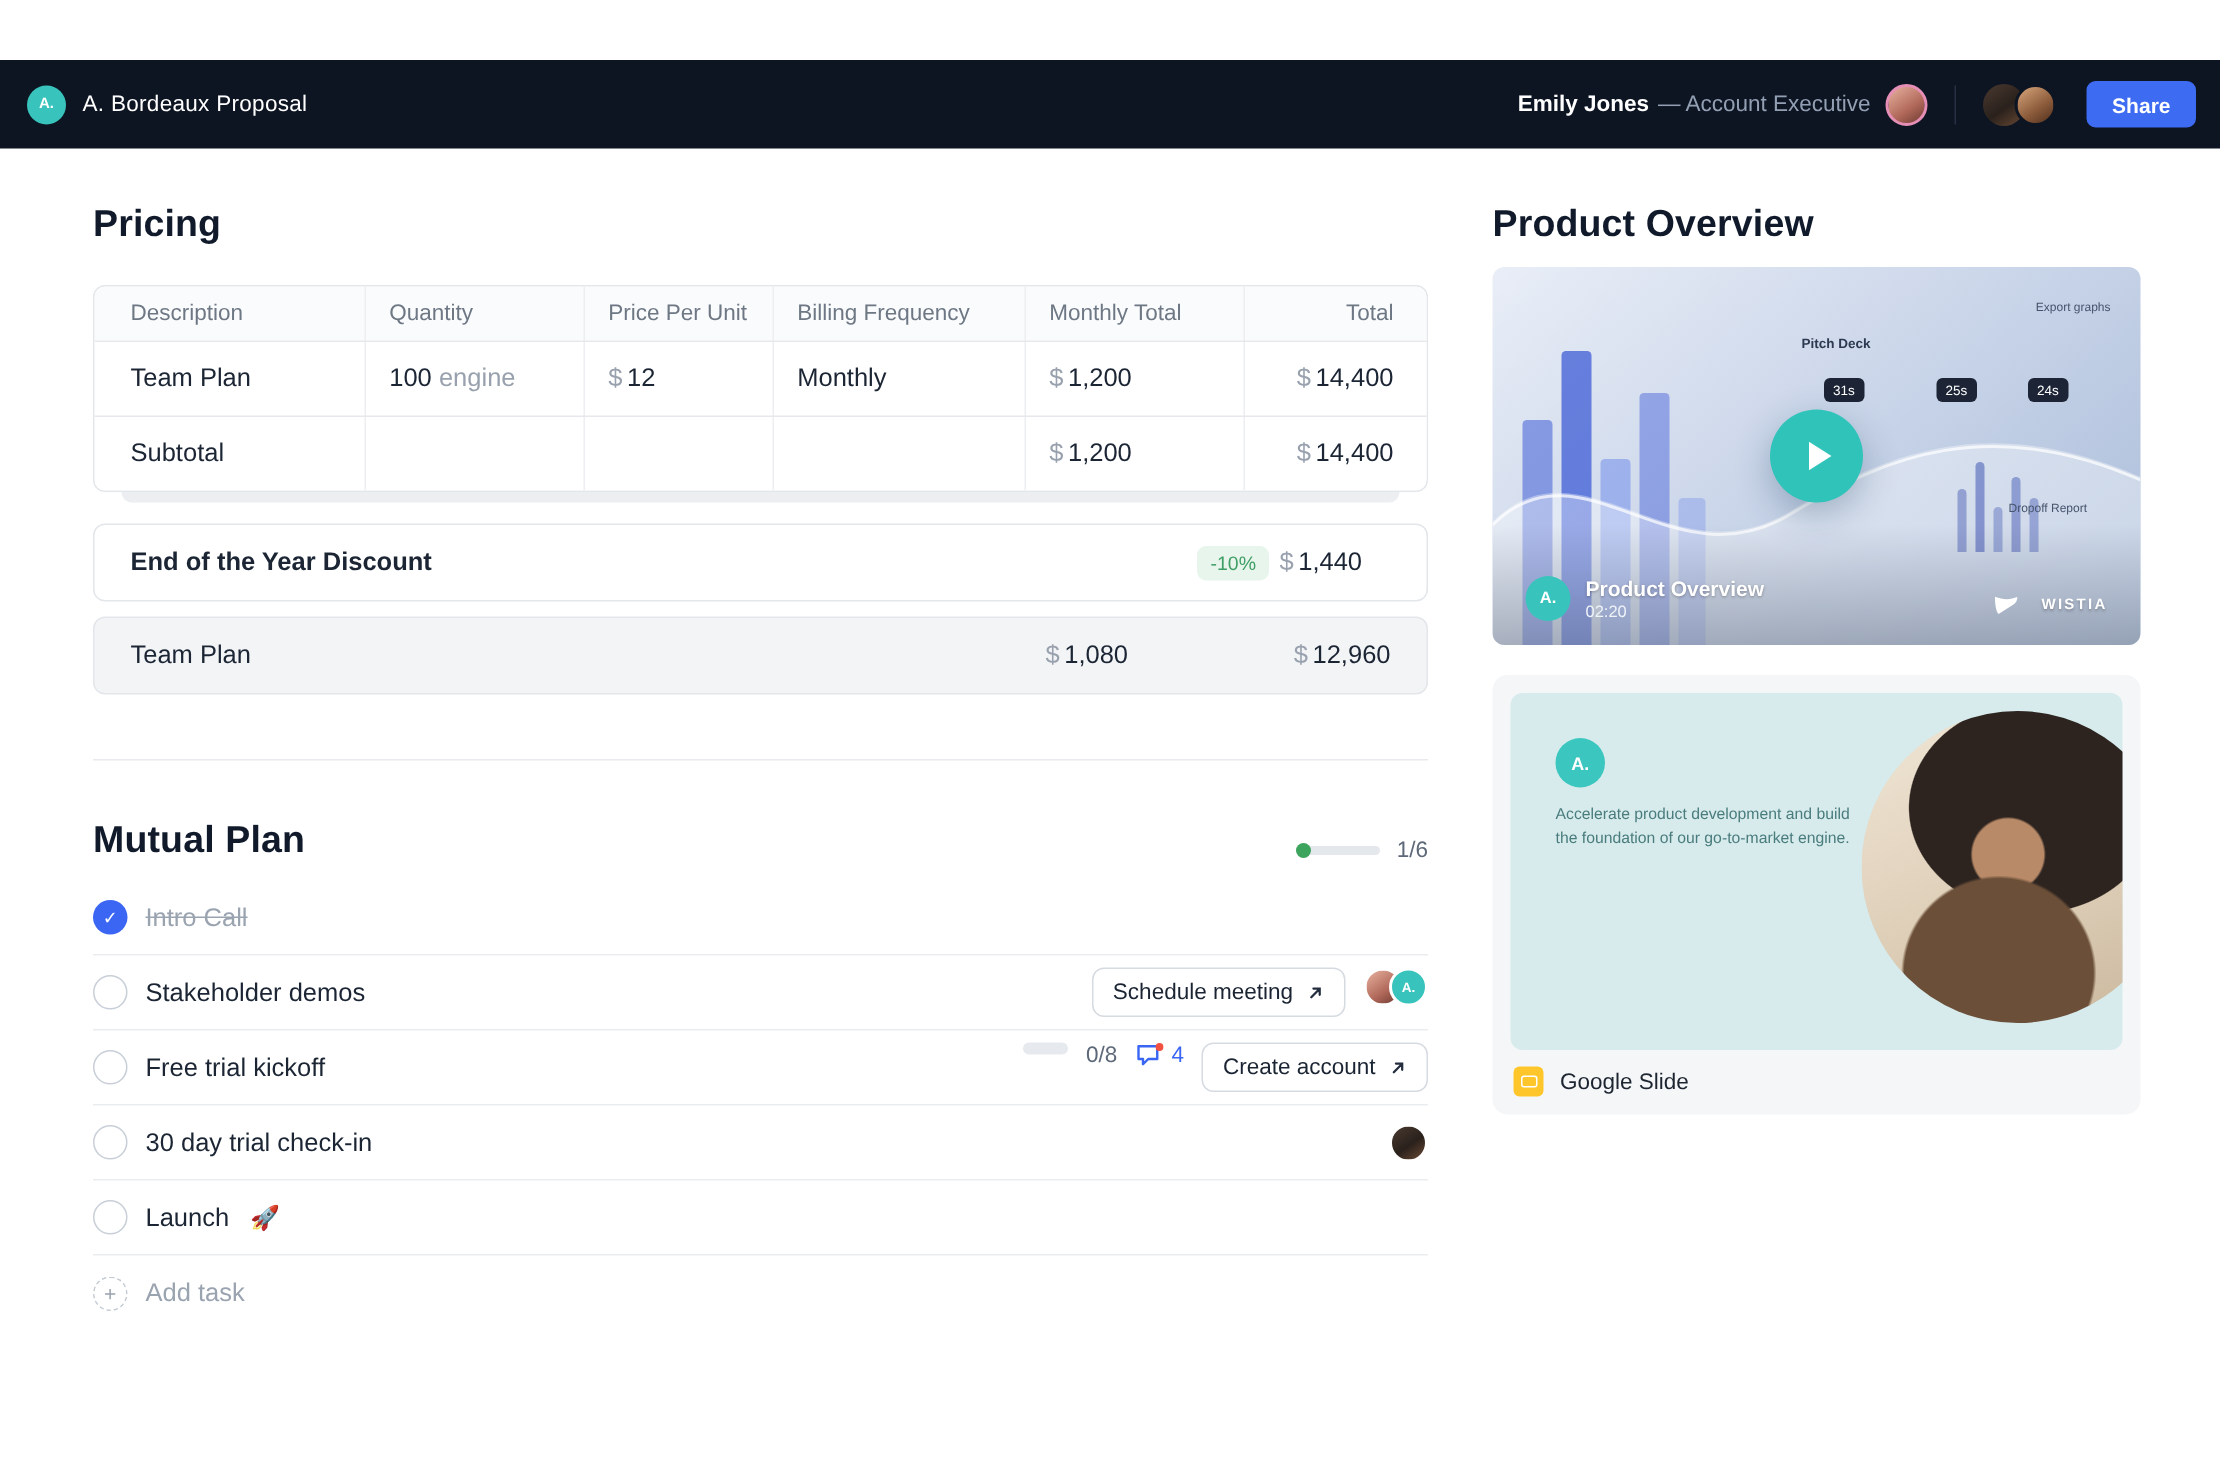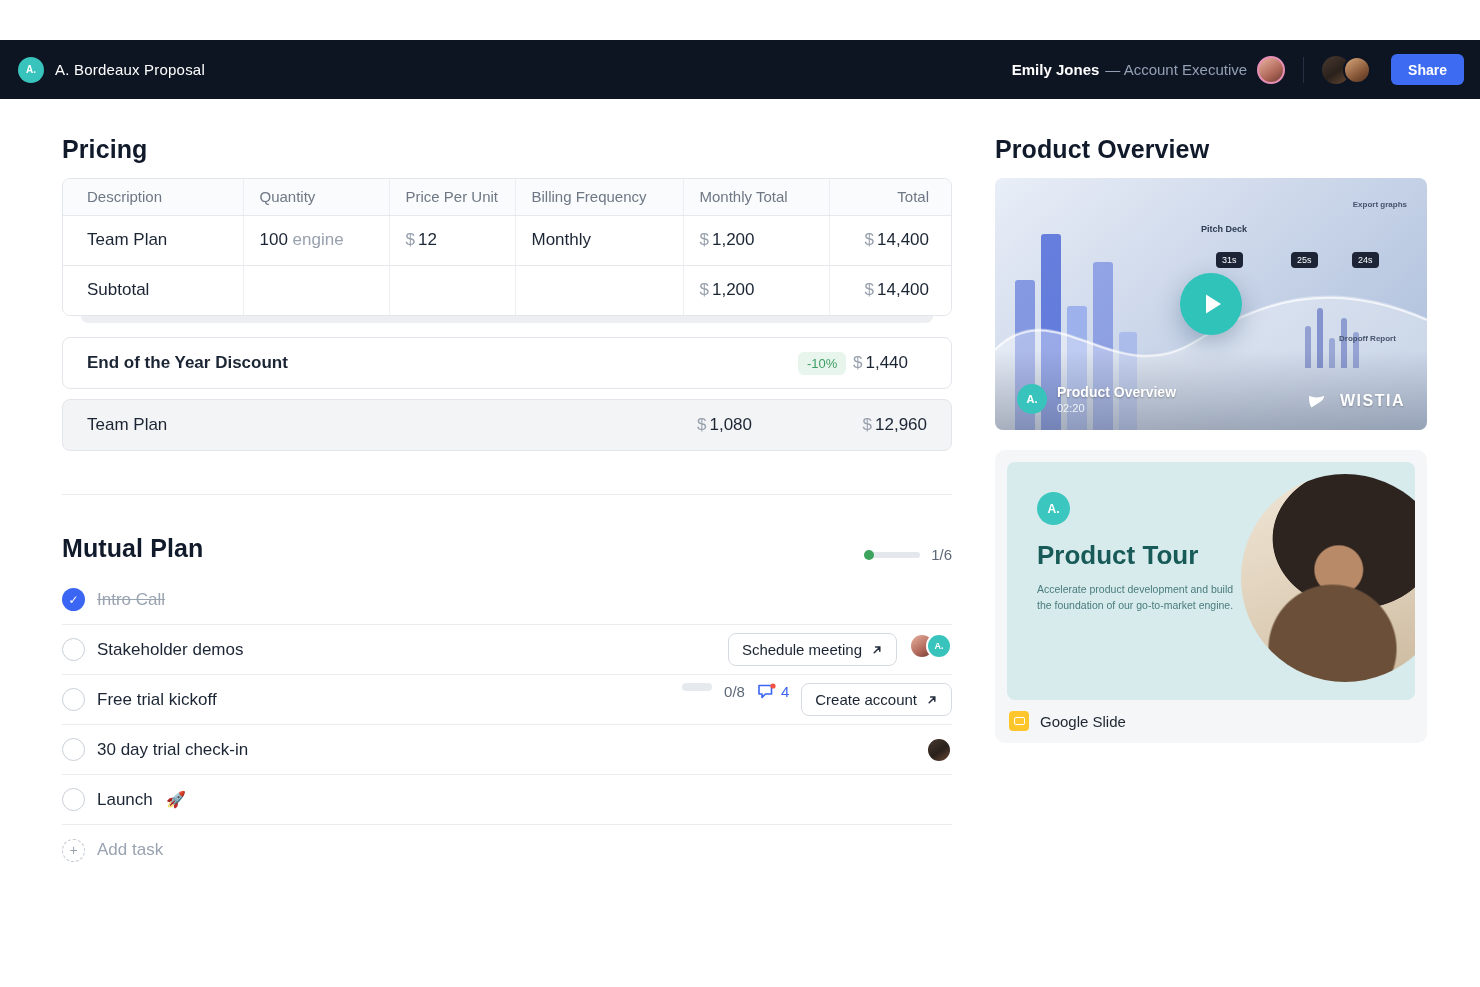--- a/index.html
+++ b/index.html
@@ -26,21 +26,21 @@
 .av-pair{display:flex}
 .av-pair .avatar+.avatar{margin-left:-7px;border:2px solid #0d1422}
 .share-btn{height:31px;padding:0 17px;margin-left:10px;background:#3d6bf2;border:none;border-radius:6px;color:#fff;font-size:14px;font-weight:600;font-family:inherit;cursor:pointer}
 
 
 .left-col{position:absolute;left:62px;top:135px;width:890px}
 .right-col{position:absolute;left:995px;top:135px;width:432px}
 .section-title{font-size:25px;font-weight:700;color:#101a2b;letter-spacing:.1px}
 
 
-.table-wrap{margin-top:14px;border:1px solid #e3e6ea;border-radius:8px;overflow:hidden;background:#fff}
+.table-wrap{margin-top:26px;border:1px solid #e3e6ea;border-radius:8px;overflow:hidden;background:#fff}
 table{width:100%;border-collapse:collapse;table-layout:fixed}
 th{height:36px;background:#fafbfc;font-size:15px;font-weight:400;color:#6e7885;text-align:left;padding:0 16px;border-bottom:1px solid #e6e8ec;border-right:1px solid #eceef1}
 td{height:50px;font-size:17px;color:#1b2534;padding:0 16px;border-right:1px solid #eceef1;border-bottom:1px solid #e6e8ec;background:#fff}
 th:first-child,td:first-child{padding-left:24px}
 th:last-child,td:last-child{text-align:right;border-right:none;padding-right:24px}
 tbody tr:last-child td{border-bottom:none}
 .muted{color:#98a1ad}
 .cur{color:#98a1ad;margin-right:3px}
 .strip{width:852px;height:7px;margin:0 auto;background:#eceef1;border-radius:0 0 7px 7px}
 
@@ -83,28 +83,28 @@
 .mini-count{font-size:15px;color:#5d6878}
 .comment{display:flex;align-items:center;gap:5px;color:#3a66f3;font-size:15px;cursor:pointer}
 
 
 .video{position:relative;margin-top:14px;width:432px;height:252px;border-radius:8px;overflow:hidden;background:linear-gradient(140deg,#e9eef7 0%,#ccd7ea 45%,#a9bcd9 100%);cursor:pointer}
 .v-bar{position:absolute;bottom:0;border-radius:3px 3px 0 0}
 .v-wave{position:absolute;left:0;top:0}
 .v-shade{position:absolute;left:0;right:0;bottom:0;height:80px;background:linear-gradient(180deg,rgba(20,32,54,0) 0%,rgba(20,32,54,.28) 100%)}
 .chip{position:absolute;background:#1c2436;color:#fff;font-size:9px;padding:3px 6px;border-radius:4px}
 .v-text{position:absolute;font-size:9px;color:#2c3950;font-weight:600}
-.v-text.small{font-size:8px;font-weight:700;color:#45536d}
+.v-text.small{font-size:8px;font-weight:400;color:#45536d}
 .play{position:absolute;left:50%;top:50%;transform:translate(-50%,-50%);width:62px;height:62px;border-radius:50%;background:#2fc3ba;display:flex;align-items:center;justify-content:center;box-shadow:0 8px 24px rgba(20,60,90,.3);cursor:pointer}
 .play svg{margin-left:4px}
 .v-caption{position:absolute;left:22px;bottom:16px;display:flex;align-items:center;gap:10px}
 .v-cap-avatar{width:30px;height:30px;border-radius:50%;background:#38c4bc;color:#fff;font-weight:700;font-size:11px;display:flex;align-items:center;justify-content:center}
 .v-cap-title{color:#fff;font-size:14px;font-weight:700;text-shadow:0 1px 2px rgba(0,0,0,.3)}
 .v-cap-dur{color:#eef3f8;font-size:11px;margin-top:2px}
-.wistia{position:absolute;right:22px;bottom:20px;display:flex;align-items:center;gap:16px;color:#fff;font-weight:700;font-size:16px;letter-spacing:1.5px;text-shadow:0 1px 2px rgba(0,0,0,.25)}
+.wistia{position:absolute;right:22px;bottom:20px;display:flex;align-items:center;gap:16px;color:#fff;font-weight:700;font-size:10px;letter-spacing:1.5px;text-shadow:0 1px 2px rgba(0,0,0,.25)}
 
 
 .tour-outer{margin-top:20px;background:#f5f6f8;border-radius:10px;padding:12px}
 .tour-card{position:relative;height:238px;border-radius:8px;background:#d7ebec;overflow:hidden;padding:30px 0 0 30px}
 .tour-avatar{width:33px;height:33px;border-radius:50%;background:#3bc7bf;color:#fff;font-size:12px;font-weight:700;display:flex;align-items:center;justify-content:center}
 .tour-title{margin-top:15px;font-size:26px;font-weight:700;color:#175a57}
 .tour-sub{margin-top:10px;width:200px;font-size:10.5px;line-height:1.55;color:#4a7c7d}
 .tour-photo{position:absolute;right:-34px;top:12px;width:208px;height:208px;border-radius:50%;
  background:
   radial-gradient(circle at 44% 84%, #6b4f38 0 30%, rgba(0,0,0,0) 31%),
@@ -345,21 +345,20 @@
       <svg width="15" height="13" viewBox="0 0 15 13">
           <path d="M0 .8C5.6 3 10.2 3 15 .8c0 2.4-1 4.3-3.2 5.6L2.4 12.4C.8 10.6 0 6.8 0 .8z" fill="#fff"></path>
         </svg>
       <span>WISTIA</span>
     </span>
   </div>
 
   <div class="tour-outer">
     <div class="tour-card">
       <span class="tour-avatar">A.</span>
-      <div class="tour-title">Product Tour</div>
       <div class="tour-sub">Accelerate product development and build the foundation of our go-to-market engine.</div>
       <span class="tour-photo"></span>
     </div>
     <div class="slide-row">
       <span class="slide-icon">
           <i></i>
         </span>
       <span class="slide-label">Google Slide</span>
     </div>
   </div>

